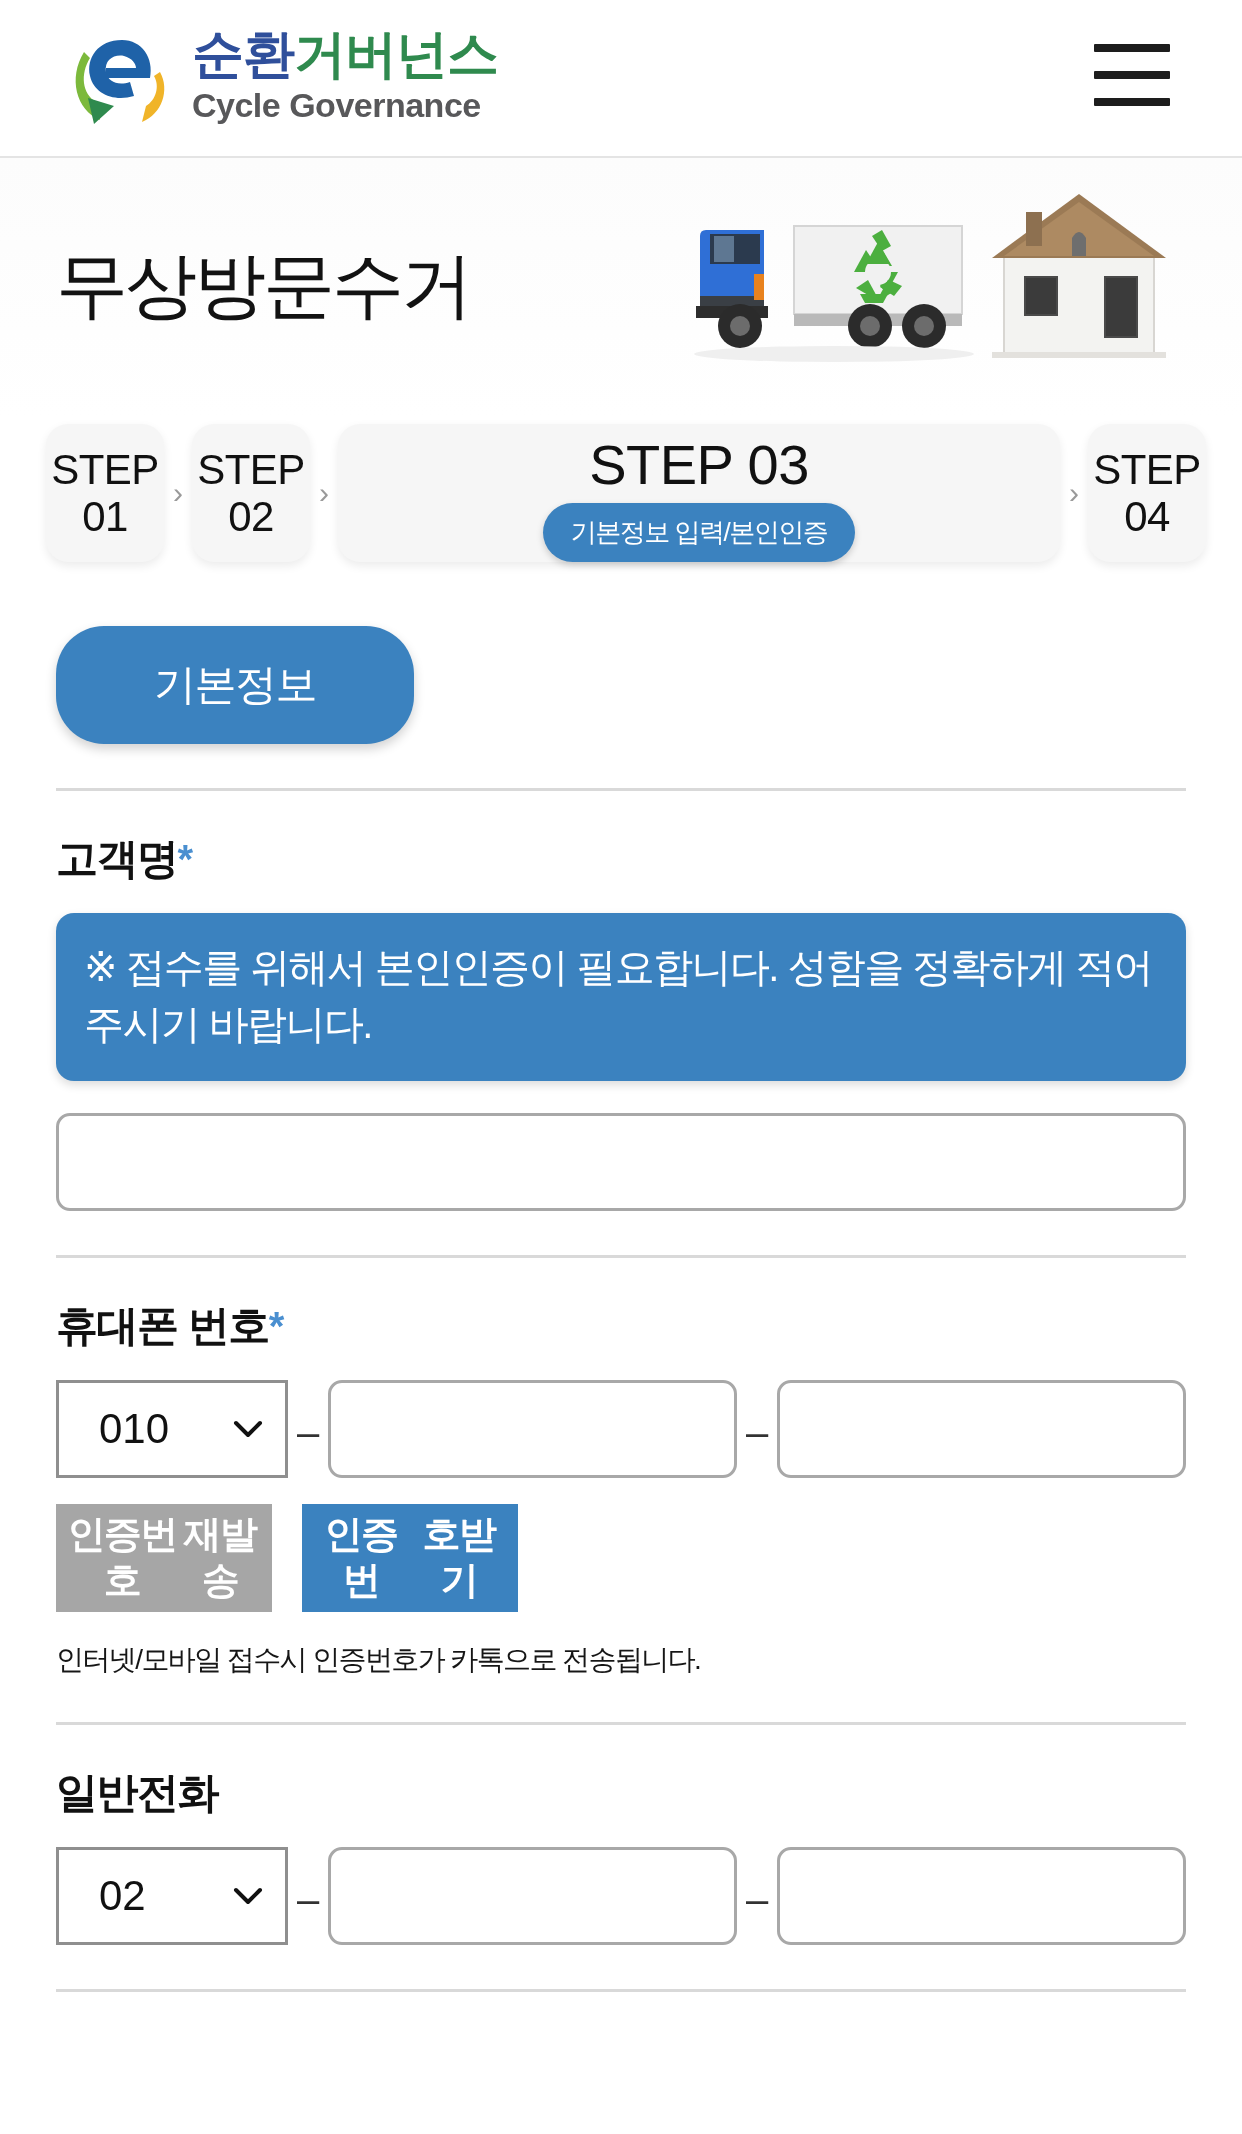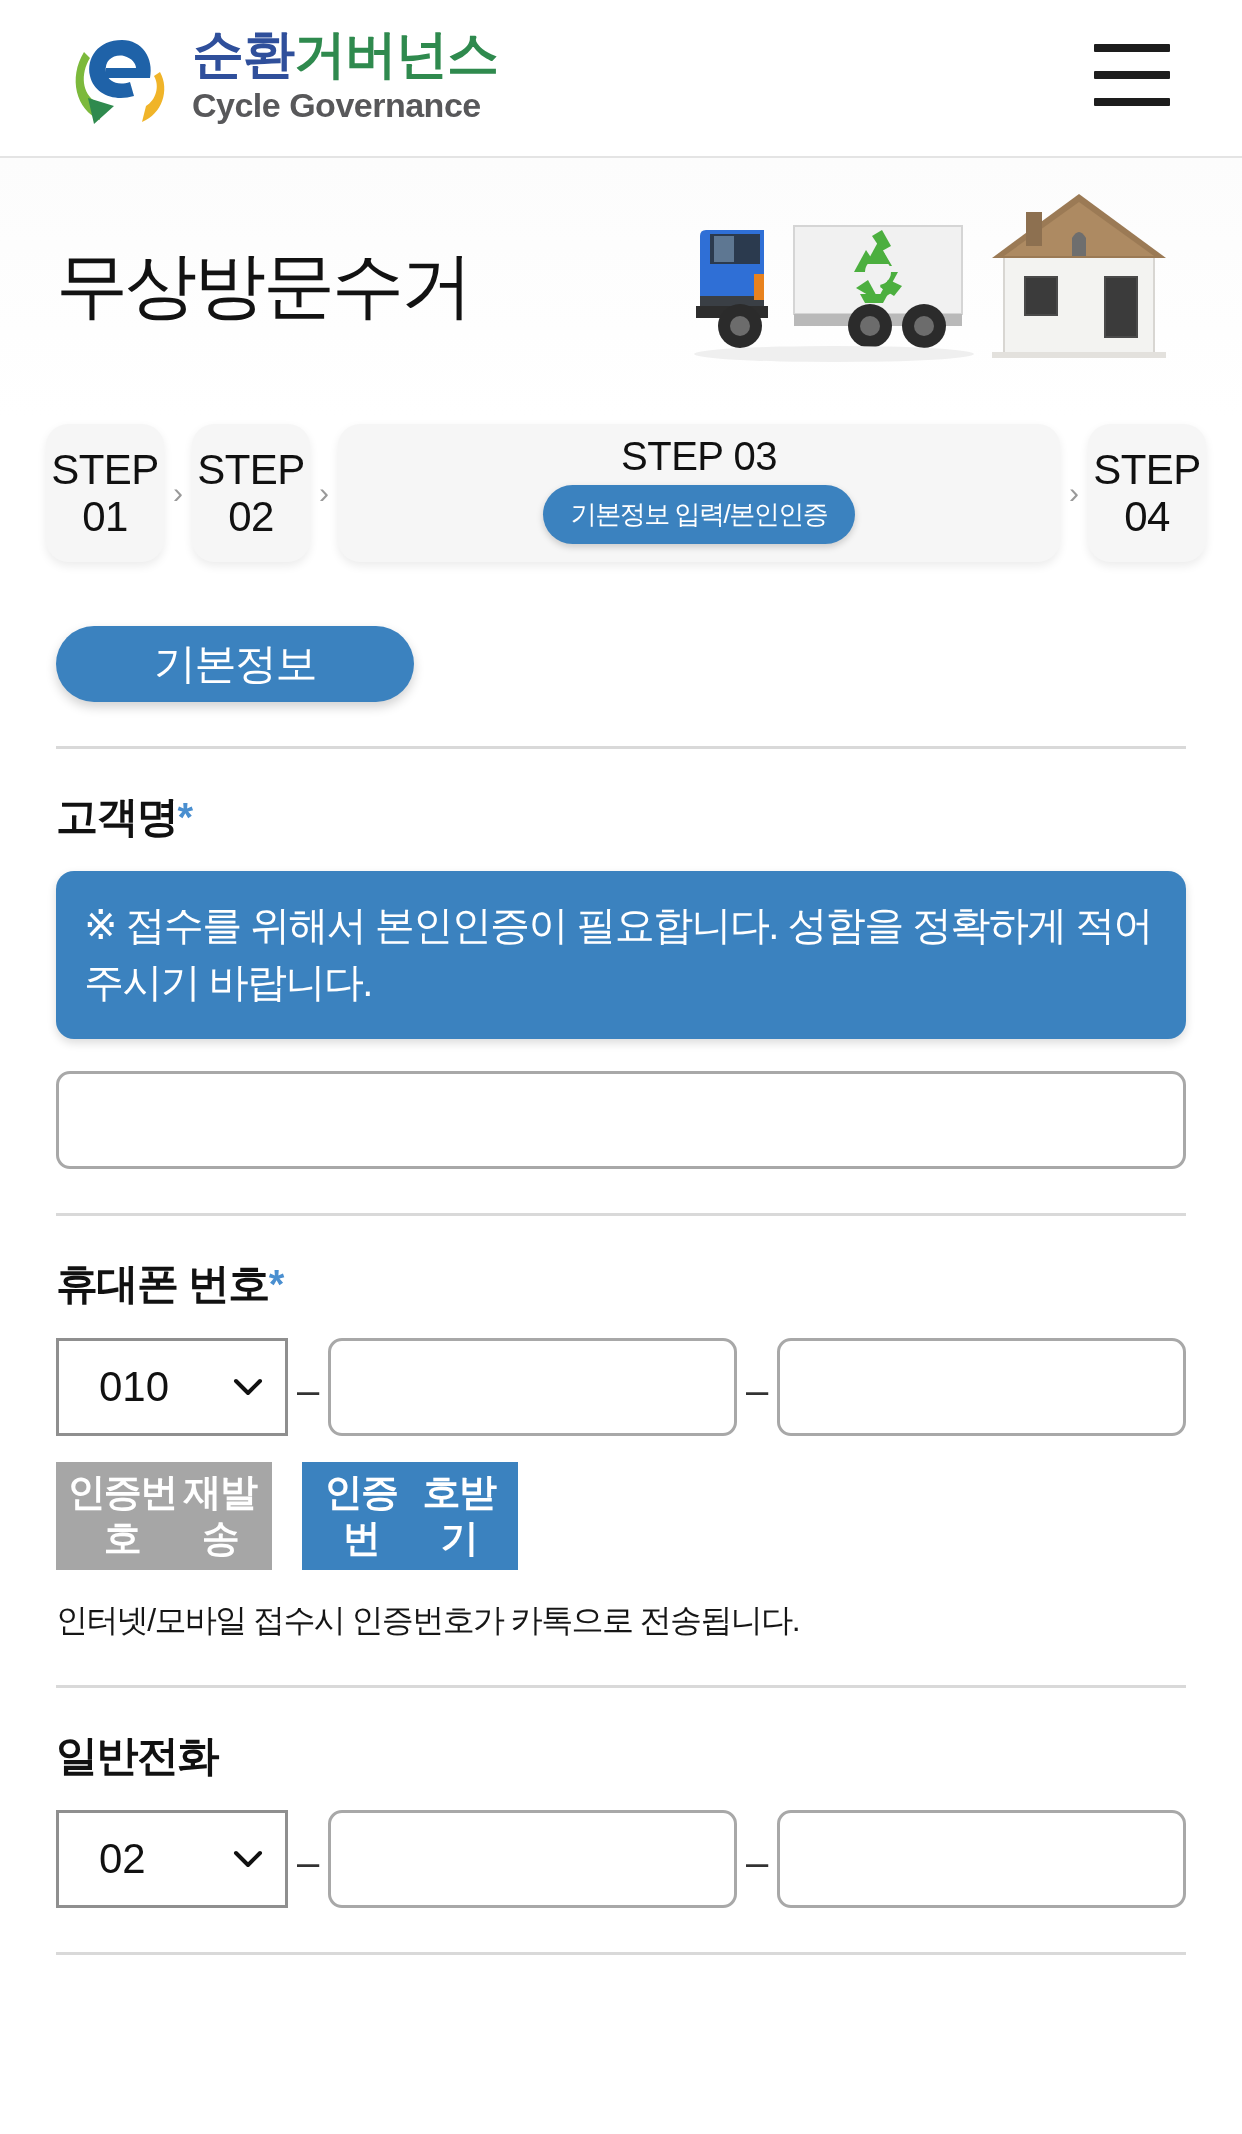--- a/index.html
+++ b/index.html
@@ -139,21 +139,21 @@
 
   .step-small { width: 118px; }
   .step-last  { width: 118px; }
 
   .step-active {
     flex: 1 1 auto;
     margin: 0;
     padding: 10px 0 14px 0;
     justify-content: flex-start;
   }
-  .step-active .step-num { font-size: 40px; margin-bottom: 6px; }
+  .step-active .step-num { font-size: 56px; margin-bottom: 6px; }
 
   .step-pill {
     background: #3b82bf;
     color: #ffffff;
     border-radius: 40px;
     font-size: 26px;
     font-weight: 400;
     letter-spacing: -1.5px;
     padding: 12px 28px;
     white-space: nowrap;
@@ -173,21 +173,21 @@
   .section-tab-row { margin: 58px 0 0 56px; }
 
   .section-tab {
     display: inline-flex;
     align-items: center;
     justify-content: center;
     background: #3b82bf;
     color: #ffffff;
     border-radius: 48px;
     width: 358px;
-    height: 76px;
+    height: 118px;
     font-size: 42px;
     letter-spacing: -1.5px;
     box-shadow: 0 5px 11px rgba(0,0,0,0.18);
     cursor: pointer;
   }
 
   
   .form-area { padding: 0 56px; }
 
   .divider {
@@ -317,21 +317,21 @@
     justify-content: center;
     text-align: center;
     padding: 0 10px;
   }
   .auth-btn span { display: block; }
   .btn-primary { background: #3b82bf; }
   .btn-muted   { background: #a6a6a6; }
 
   .helper-text {
     margin-top: 30px;
-    font-size: 32px;
+    font-size: 28px;
     color: #161616;
     letter-spacing: -1.6px;
     line-height: 1.3;
   }
 </style>
 </head>
 <body>
 
 <header class="site-header">
   <div class="brand">

